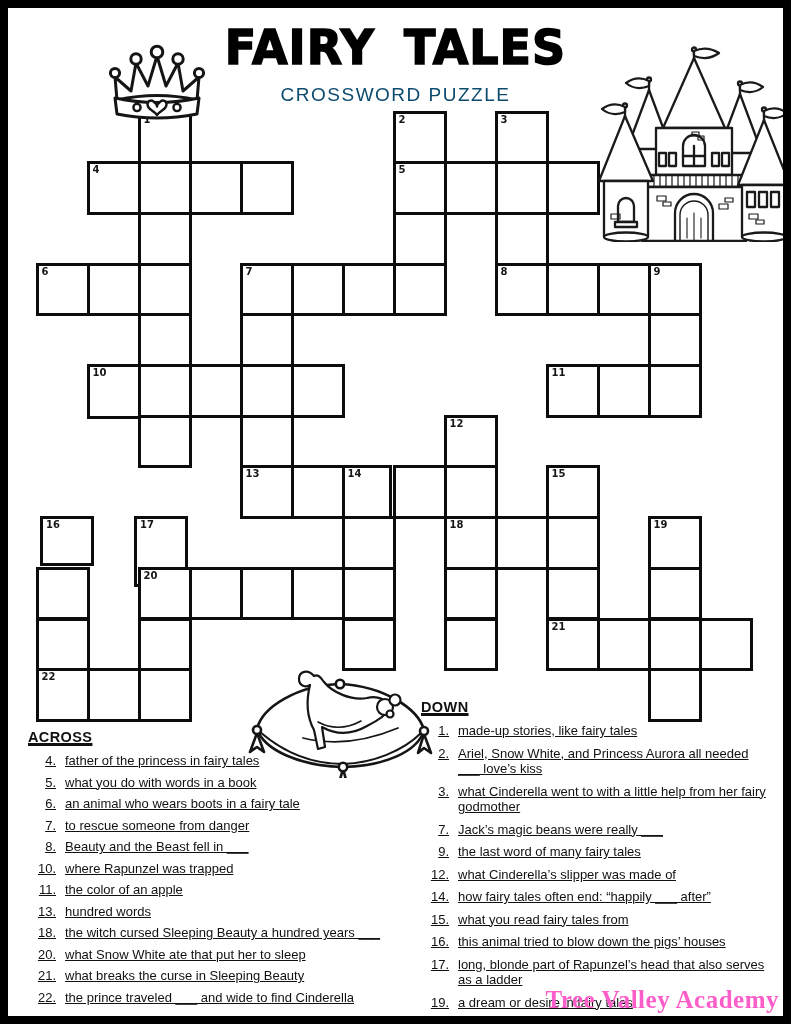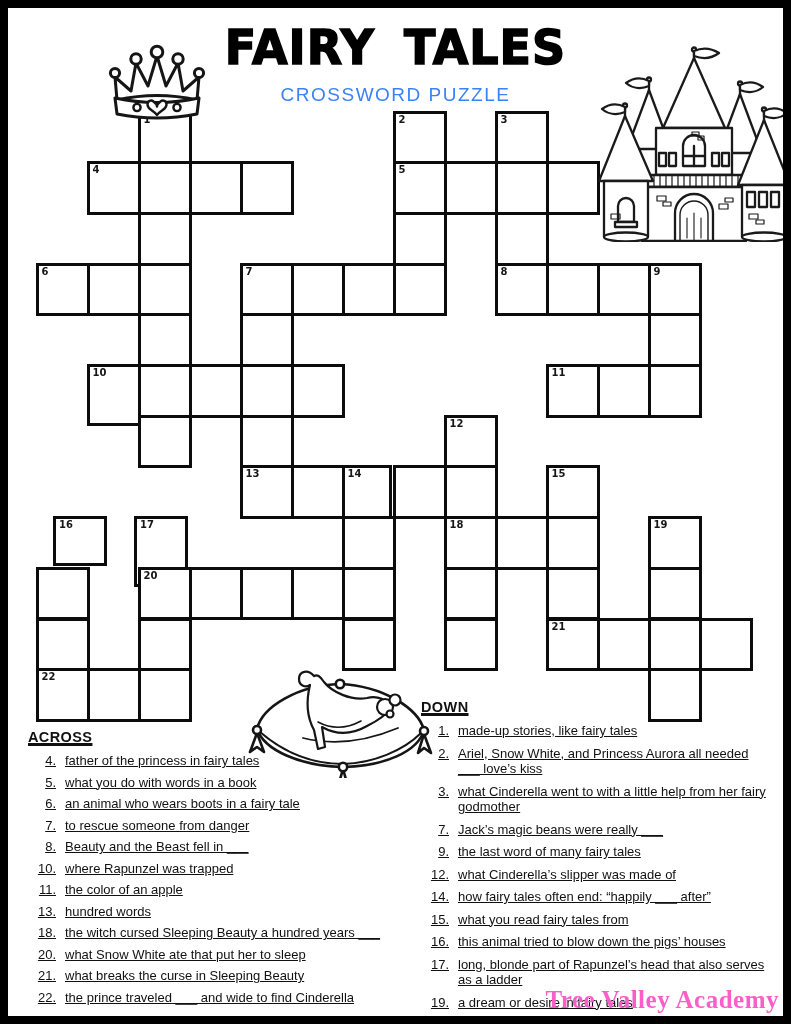--- a/index.html
+++ b/index.html
@@ -4,21 +4,21 @@
 <style>
   html,body{margin:0;padding:0;background:#fff;}
   .page{position:relative;width:791px;height:1024px;background:#fff;overflow:hidden;
         font-family:"Liberation Sans",sans-serif;color:#111;}
   .frame{position:absolute;inset:0;border:8px solid #000;z-index:60;pointer-events:none;}
   .title{position:absolute;top:22px;left:0;width:791px;margin:0;text-align:center;
          font-family:"DejaVu Sans",sans-serif;font-weight:900;font-size:46px;line-height:1.1;
          letter-spacing:1px;word-spacing:12px;color:#000;-webkit-text-stroke:1.5px #000;
          transform:scaleY(1.06);z-index:5;}
   .subtitle{position:absolute;top:84px;left:0;width:791px;text-align:center;
-            font-size:19px;letter-spacing:1.5px;color:#3b82f6;z-index:5;}
+            font-size:19px;letter-spacing:1.5px;color:#0c4a6e;z-index:5;}
   #grid{position:absolute;left:0;top:0;width:791px;height:1024px;z-index:1;}
   .cell{position:absolute;background:#fff;border:3px solid #0c0c0c;box-sizing:border-box;}
   .cellnum{position:absolute;top:0px;left:3px;font-size:10px;font-weight:600;
            font-family:"DejaVu Sans",sans-serif;color:#161616;}
   .decor{position:absolute;z-index:10;}
   .crown{left:101px;top:44px;width:112px;height:78px;}
   .castle{left:597px;top:46px;width:195px;height:196px;}
   .slipper{left:248px;top:656px;width:185px;height:122px;}
   .clues{position:absolute;z-index:20;text-decoration:underline;}
   .across-sec{left:28px;top:729px;width:395px;}
@@ -157,21 +157,21 @@
         <span class="cellnum">8</span>
       </div>
       <div class="cell" style="left: 545.5px; top: 262.6px; width: 54px; height: 53.7px;"></div>
       <div class="cell" style="left: 596.5px; top: 262.6px; width: 54px; height: 53.7px;"></div>
       <div class="cell" style="left: 647.5px; top: 262.6px; width: 54px; height: 53.7px;">
         <span class="cellnum">9</span>
       </div>
       <div class="cell" style="left: 137.5px; top: 313.3px; width: 54px; height: 53.7px;"></div>
       <div class="cell" style="left: 239.5px; top: 313.3px; width: 54px; height: 53.7px;"></div>
       <div class="cell" style="left: 647.5px; top: 313.3px; width: 54px; height: 53.7px;"></div>
-      <div class="cell" style="left: 86.5px; top: 364px; width: 54px; height: 62px;">
+      <div class="cell" style="left: 86.5px; top: 364px; width: 54px; height: 55px;">
         <span class="cellnum">10</span>
       </div>
       <div class="cell" style="left: 137.5px; top: 364px; width: 54px; height: 53.7px;"></div>
       <div class="cell" style="left: 188.5px; top: 364px; width: 54px; height: 53.7px;"></div>
       <div class="cell" style="left: 239.5px; top: 364px; width: 54px; height: 53.7px;"></div>
       <div class="cell" style="left: 290.5px; top: 364px; width: 54px; height: 53.7px;"></div>
       <div class="cell" style="left: 545.5px; top: 364px; width: 54px; height: 53.7px;">
         <span class="cellnum">11</span>
       </div>
       <div class="cell" style="left: 596.5px; top: 364px; width: 54px; height: 53.7px;"></div>
@@ -186,21 +186,21 @@
       </div>
       <div class="cell" style="left: 290.5px; top: 465.4px; width: 54px; height: 53.7px;"></div>
       <div class="cell" style="left: 341.5px; top: 465.4px; width: 50px; height: 53.7px;">
         <span class="cellnum">14</span>
       </div>
       <div class="cell" style="left: 392.5px; top: 465.4px; width: 54px; height: 53.7px;"></div>
       <div class="cell" style="left: 443.5px; top: 465.4px; width: 54px; height: 53.7px;"></div>
       <div class="cell" style="left: 545.5px; top: 465.4px; width: 54px; height: 53.7px;">
         <span class="cellnum">15</span>
       </div>
-      <div class="cell" style="left: 53px; top: 516.1px; width: 54px; height: 50px;">
+      <div class="cell" style="left: 40px; top: 516.1px; width: 54px; height: 50px;">
         <span class="cellnum">16</span>
       </div>
       <div class="cell" style="left: 134px; top: 516.1px; width: 54px; height: 71px;">
         <span class="cellnum">17</span>
       </div>
       <div class="cell" style="left: 341.5px; top: 516.1px; width: 54px; height: 53.7px;"></div>
       <div class="cell" style="left: 443.5px; top: 516.1px; width: 54px; height: 53.7px; padding-left: 10px;">
         <span class="cellnum">18</span>
       </div>
       <div class="cell" style="left: 494.5px; top: 516.1px; width: 54px; height: 53.7px;"></div>

